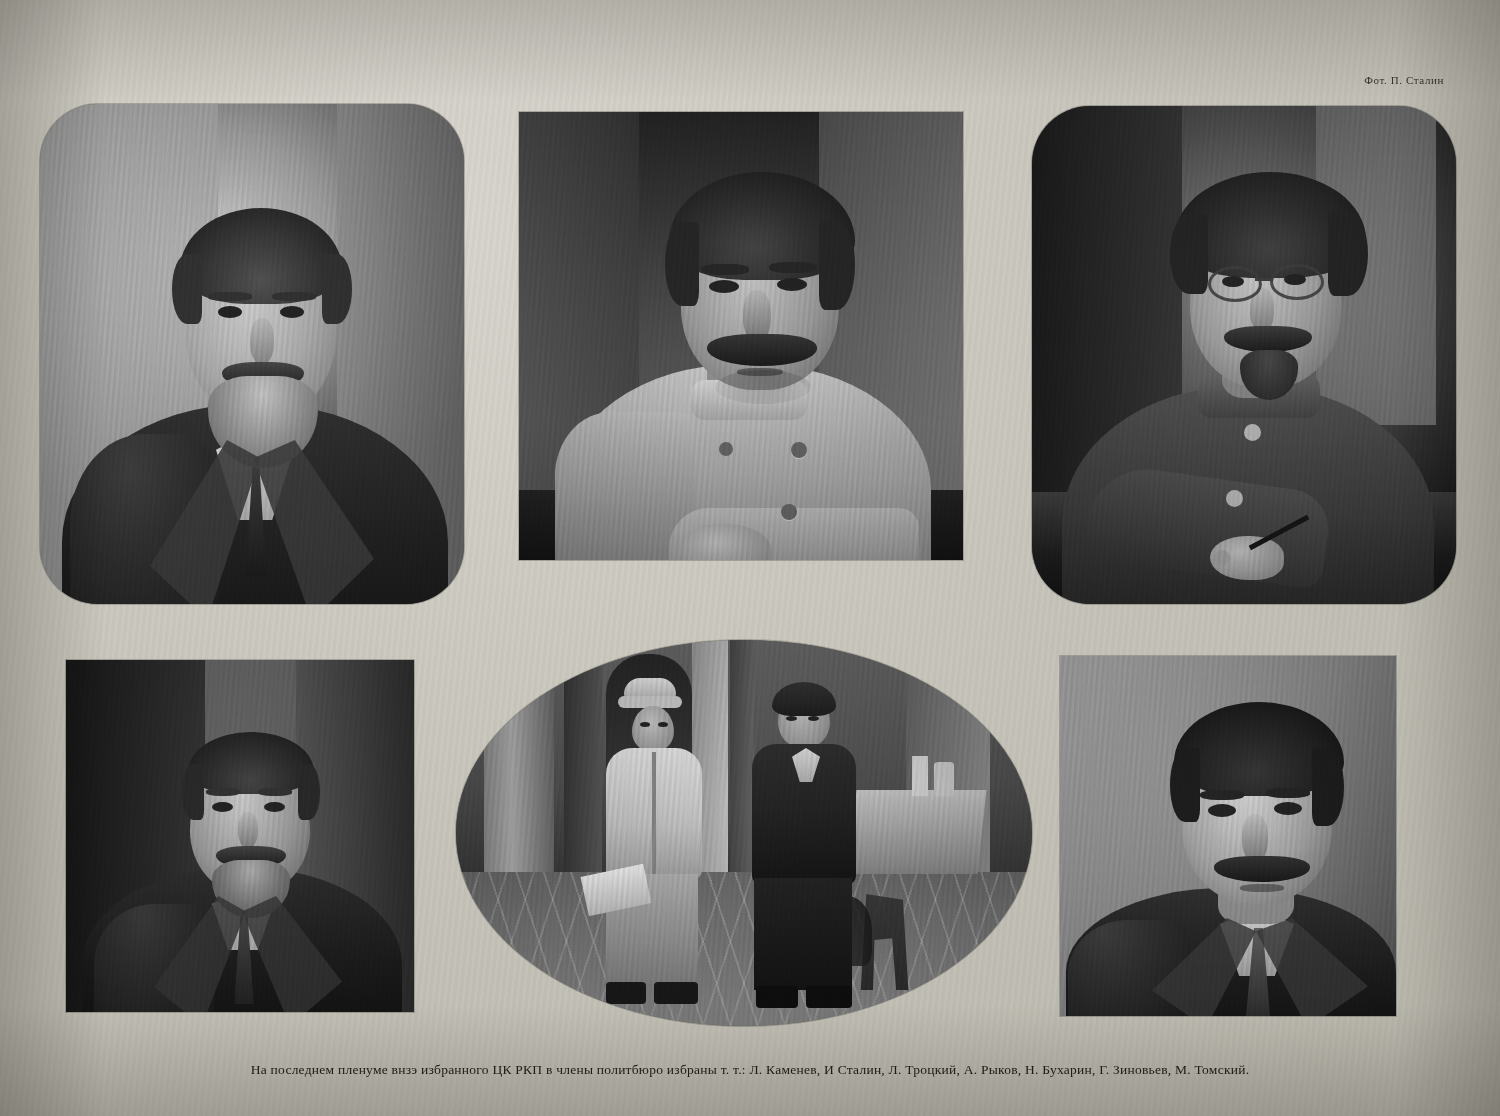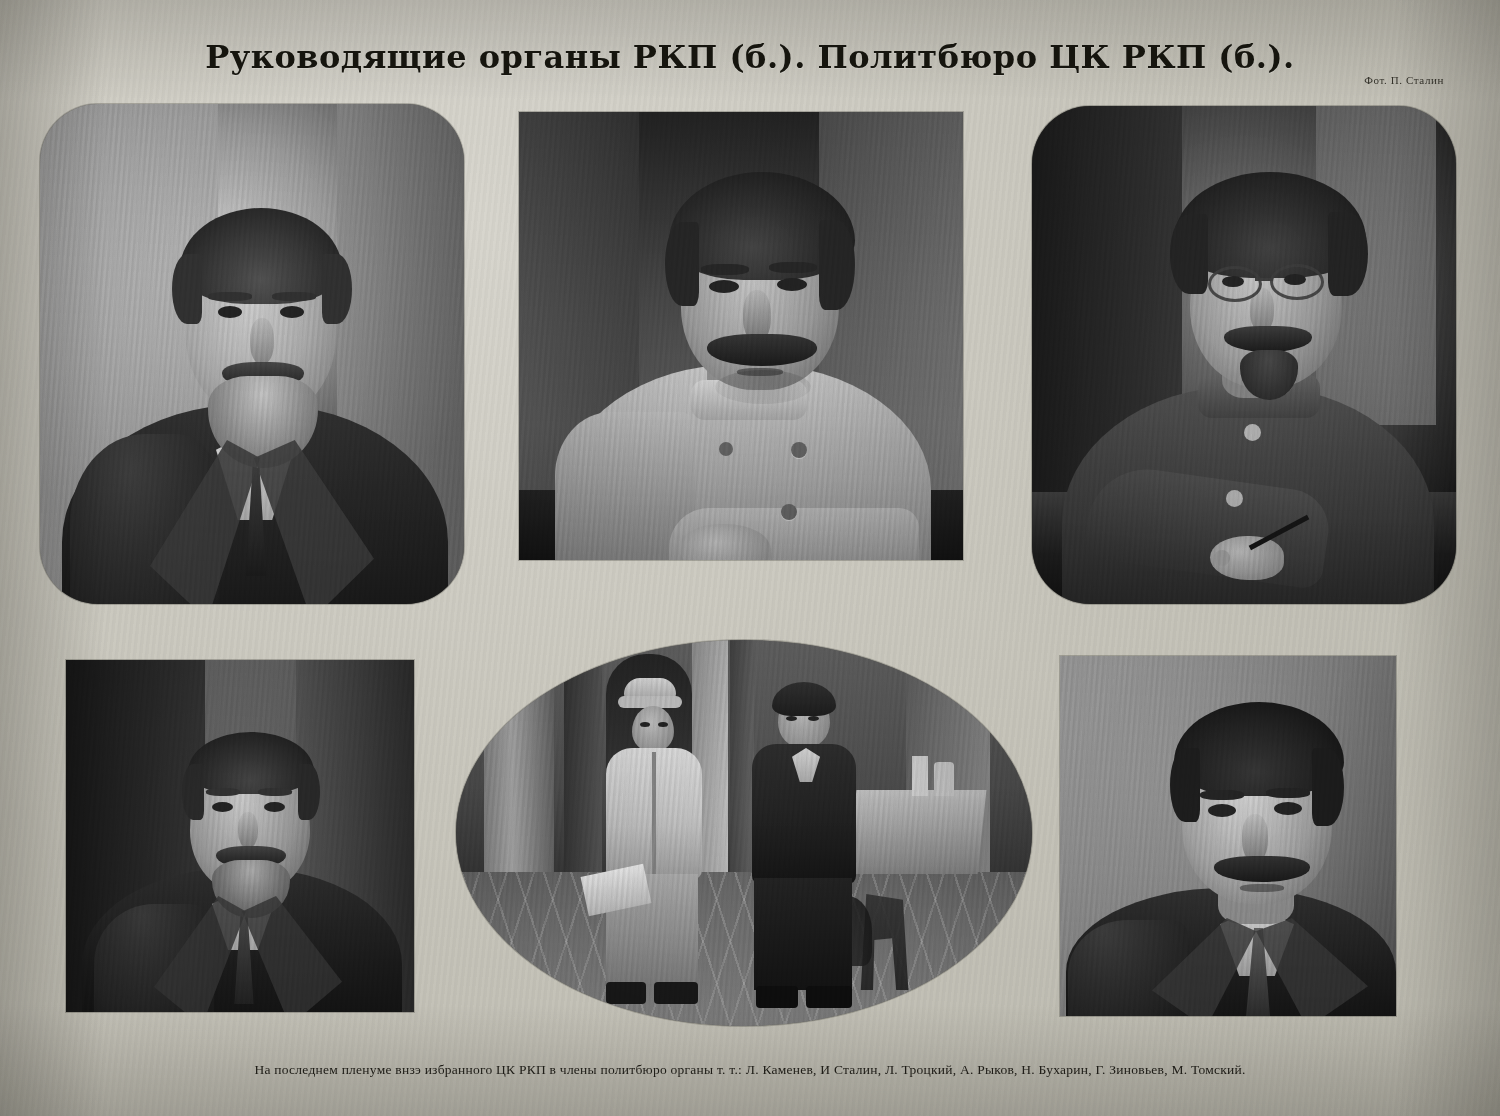--- a/index.html
+++ b/index.html
@@ -122,21 +122,20 @@
 
   
   .r-soft { border-radius: 58px; }
   .r-oval { border-radius: 50% / 50%; }
 </style>
 </head>
 <body>
 
 <div id="page">
 
-  <div class="title">Руководящие органы РКП (б.). Политбюро ЦК РКП (б.).</div>
   <div class="credit">Фот. П. Сталин</div>
 
   <div class="photo r-soft" style="left:40px; top:104px; width:424px; height:500px;">
     <div class="inner">
       <div class="bg-studio"></div>
 
       <div style="position:absolute;left:0;top:0;width:42%;height:100%;background:linear-gradient(90deg,#cfcbbe,#b4b0a3);opacity:.75;"></div>
       <div style="position:absolute;right:0;top:0;width:30%;height:100%;background:linear-gradient(90deg,#9a968b,#7d7a70);opacity:.8;"></div>
 
       <div class="torso" style="left:22px; top:300px; width:386px; height:230px;
@@ -420,15 +419,15 @@
       <div class="moustache" style="left:154px; top:200px; width:96px; height:26px;
            background:linear-gradient(180deg,#3b372e,#201e19);"></div>
       <div class="mouth" style="left:180px; top:228px; width:44px; height:8px; opacity:.55;"></div>
 
       <div style="position:absolute;left:92px;top:262px;width:104px;height:110px;background:#433f37;clip-path:polygon(72% 0,100% 12%,52% 100%,0 66%);opacity:.85;"></div>
       <div style="position:absolute;left:196px;top:262px;width:112px;height:110px;background:#433f37;clip-path:polygon(0 12%,32% 0,100% 62%,46% 100%);opacity:.85;"></div>
     </div>
     <div class="grain"></div>
   </div>
 
-  <div class="caption">На последнем пленуме внзэ избранного ЦК РКП в члены политбюро органы т. т.: Л. Каменев, И Сталин, Л. Троцкий, А. Рыков, Н. Бухарин, Г. Зиновьев, М. Томский.</div>
+  <div class="caption">На последнем пленуме внзэ избранного ЦК РКП в члены политбюро избраны т. т.: Л. Каменев, И Сталин, Л. Троцкий, А. Рыков, Н. Бухарин, Г. Зиновьев, М. Томский.</div>
 
 </div>
 
 </body></html>

